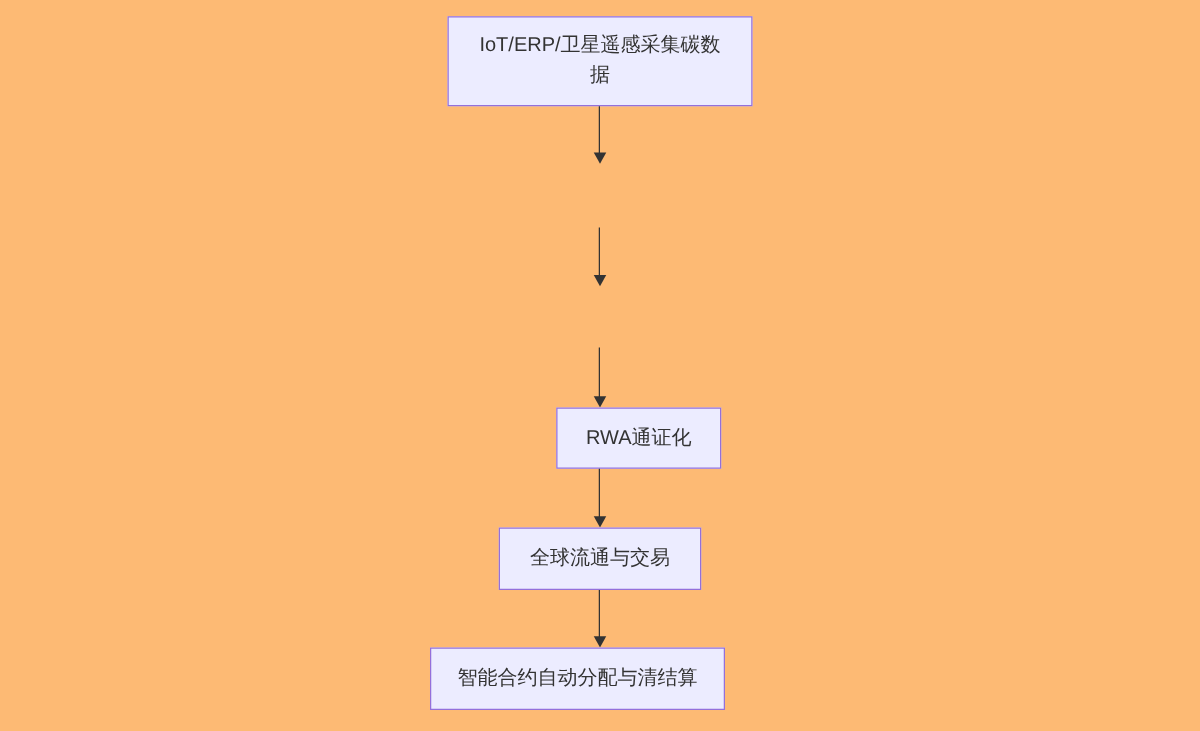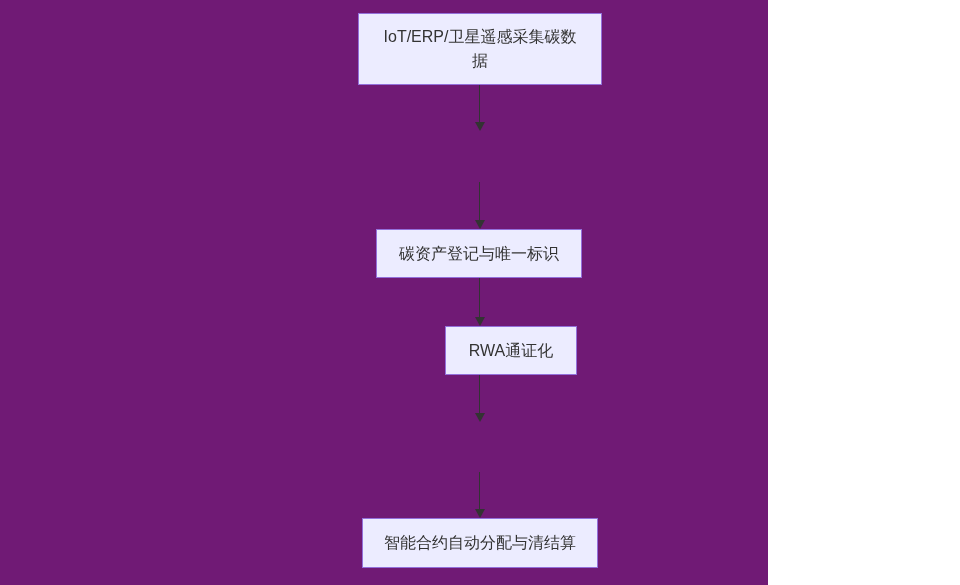--- a/index.html
+++ b/index.html
@@ -3,23 +3,23 @@
 <meta charset="utf-8">
 <style>
   html, body {
     margin: 0;
     padding: 0;
     background: #ffffff;
     font-family: "Liberation Sans", "DejaVu Sans", sans-serif;
   }
   .canvas {
     position: relative;
-    width: 768px;
+    width: 960px;
     height: 585px;
-    background: #701a75;
+    background: #fdba74;
     overflow: hidden;
     text-decoration: underline;
   }
   .node {
     position: absolute;
     box-sizing: border-box;
     background: #ECECFF;
     border: 1px solid #9370DB;
     color: #333333;
     font-size: 16px;
@@ -29,21 +29,21 @@
     justify-content: center;
     text-align: center;
   }
   .node .label { display: block; }
   
   .node-1 { left: 358px; top: 13px;  width: 244px; height: 72px; padding: 0 21px; }
   .node-2 { left: 391px; top: 131px; width: 177px; height: 51px; }
   .node-3 { left: 376px; top: 229px; width: 206px; height: 49px; }
   .node-4 { left: 413px; top: 326px; width: 132px; height: 49px; margin-left: 32px; }
   .node-5 { left: 399px; top: 422px; width: 162px; height: 50px; }
-  .node-6 { left: 362px; top: 518px; width: 236px; height: 50px; }
+  .node-6 { left: 344px; top: 518px; width: 236px; height: 50px; }
 
   .edge-line {
     position: absolute;
     left: 479px;
     width: 1px;
     background: #333333;
   }
   .edge-arrowhead {
     position: absolute;
     left: 474.5px;
@@ -73,34 +73,34 @@
     <span class="label">IoT/ERP/卫星遥感采集碳数据</span>
   </div>
 
   <div class="edge-line e1-line"></div>
   <div class="edge-arrowhead e1-head"></div>
 
 
   <div class="edge-line e2-line"></div>
   <div class="edge-arrowhead e2-head"></div>
 
-  <div class="node node-3">
-    <span class="label">碳资产登记与唯一标识</span>
-  </div>
 
   <div class="edge-line e3-line"></div>
   <div class="edge-arrowhead e3-head"></div>
 
   <div class="node node-4">
     <span class="label">RWA通证化</span>
   </div>
 
   <div class="edge-line e4-line"></div>
   <div class="edge-arrowhead e4-head"></div>
 
+  <div class="node node-5">
+    <span class="label">全球流通与交易</span>
+  </div>
 
   <div class="edge-line e5-line"></div>
   <div class="edge-arrowhead e5-head"></div>
 
   <div class="node node-6">
     <span class="label">智能合约自动分配与清结算</span>
   </div>
 
 </div>
 

